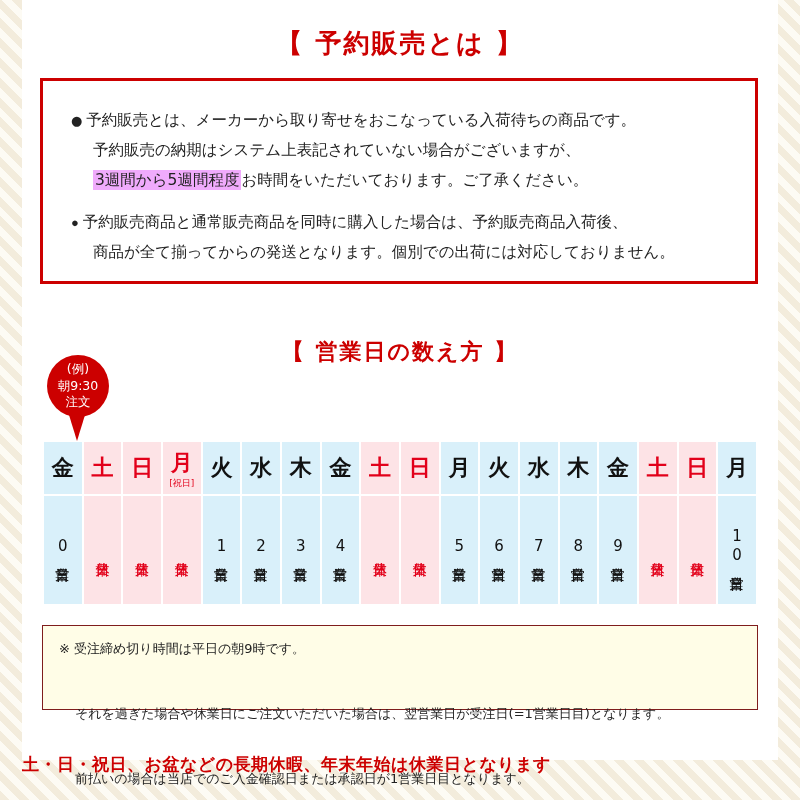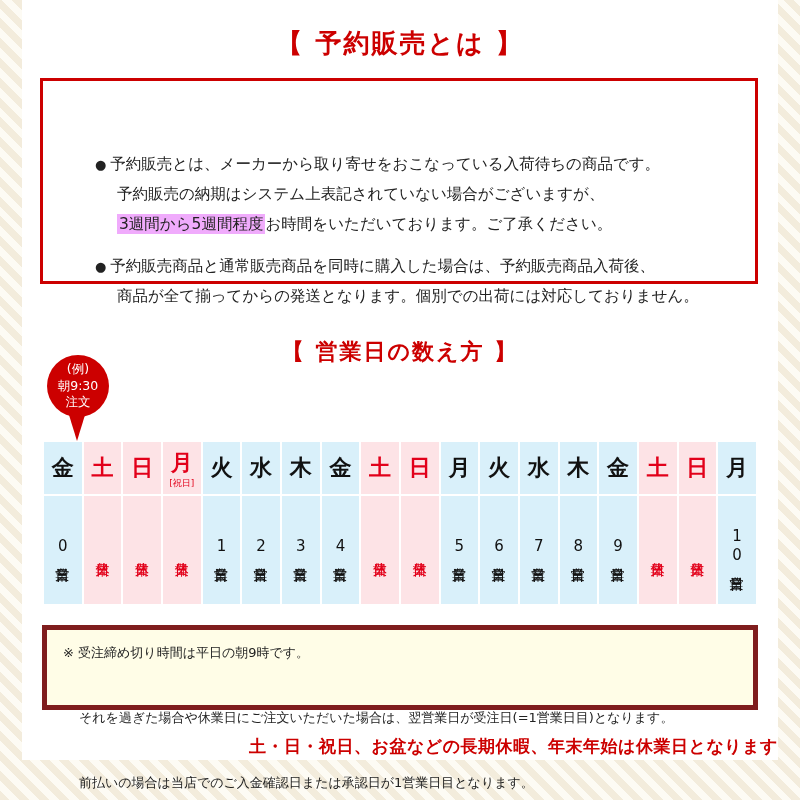--- a/index.html
+++ b/index.html
@@ -66,28 +66,27 @@
     left: 18px;
     top: 78px;
     width: 718px;
     height: 206px;
     border: 3px solid #cc0000;
     box-sizing: border-box;
     background: #ffffff;
   }
   .bullet-block {
     position: absolute;
-    left: 52px;
+    left: 28px;
     color: #222222;
     font-size: 15.5px;
     line-height: 1.95;
-    margin-top: 44px;
   }
   #bullet-1 { top: 24px; }
-  #bullet-2 { top: 126px; }
+  #bullet-2 { top: 126px; font-family: Liberation Serif, serif; }
   .bullet-line {
     white-space: nowrap;
   }
   .bullet-mark {
     color: #222;
     font-size: 13px;
     margin-right: 4px;
   }
   .indent {
     padding-left: 22px;
@@ -183,35 +182,35 @@
   }
 
   
   .note-box {
     position: absolute;
     left: 20px;
     top: 625px;
     width: 716px;
     height: 85px;
     background: #fffde7;
-    border: 5px solid #7f1d1d;
+    border: 1px solid #7f1d1d;
     box-sizing: border-box;
     padding: 12px 16px 0 16px;
     font-size: 13px;
     color: #222222;
     line-height: 1.75;
   }
   .note-indent { padding-left: 16px; margin-top: 42px; }
 
   
   .footer-note {
     position: absolute;
     left: 0; right: 0;
-    top: 735px;
-    text-align: right;
+    top: 753px;
+    text-align: left;
     color: #cc0000;
     font-weight: bold;
     font-size: 17px;
     letter-spacing: 0.5px;
   }
 </style>
 </head>
 <body>
 
 <div class="page-bg"></div>

